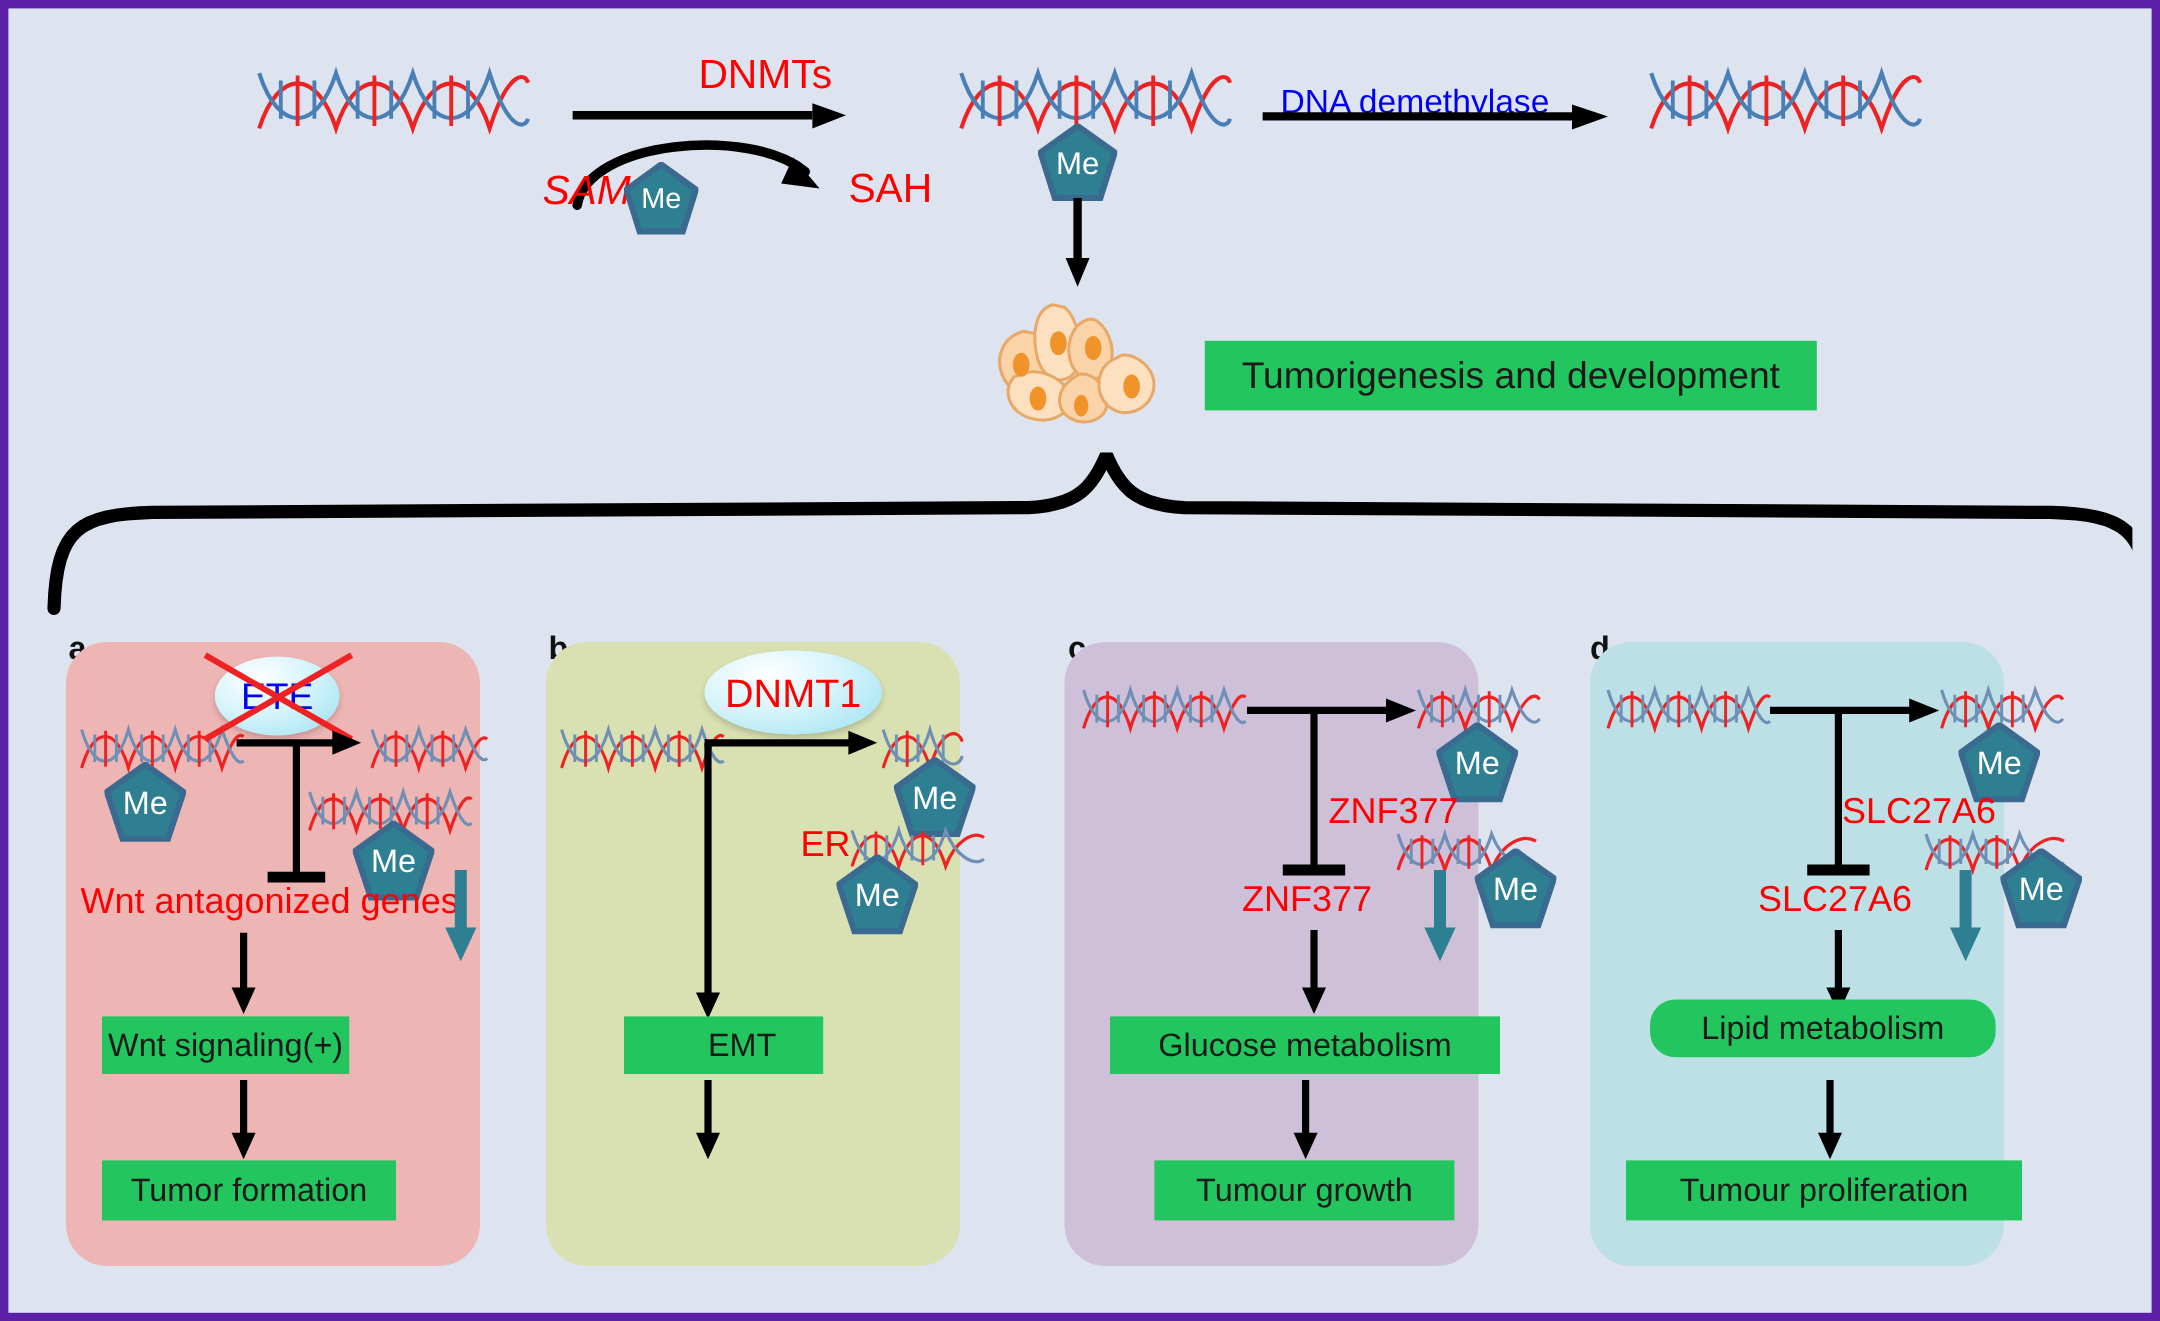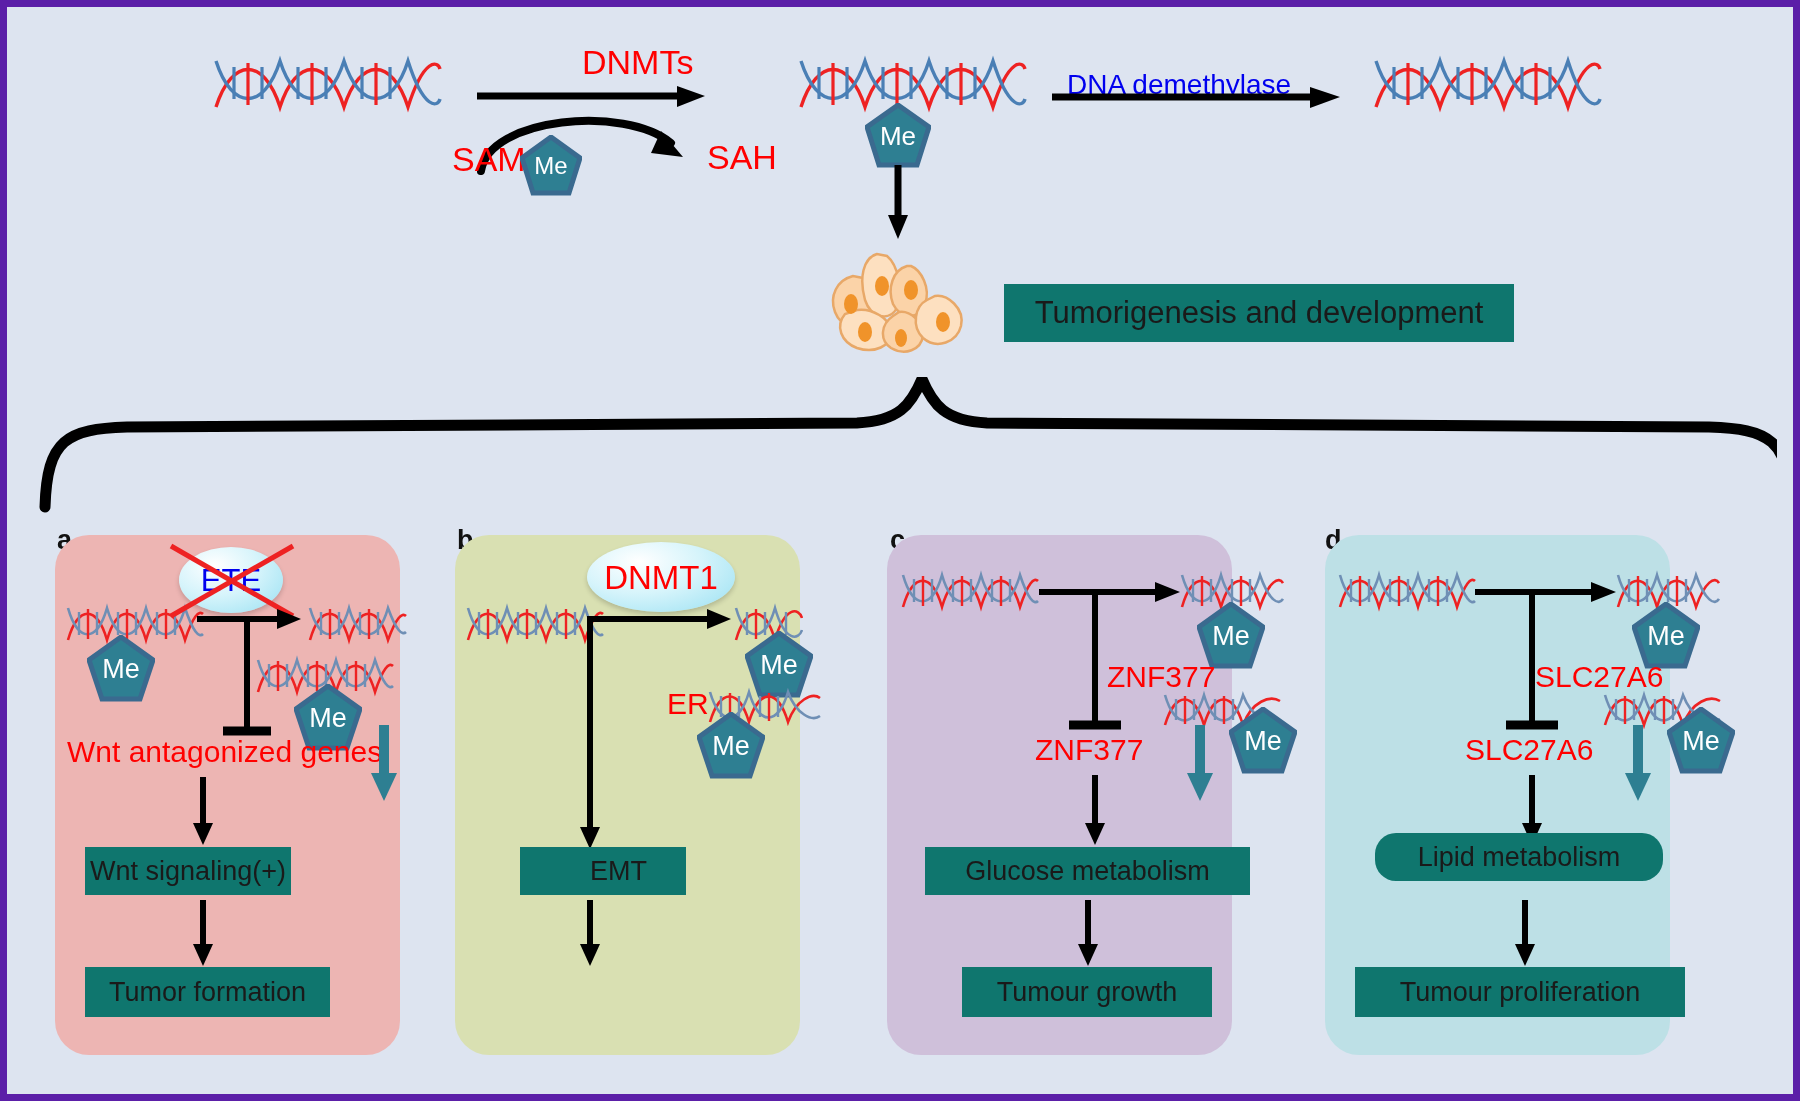--- a/index.html
+++ b/index.html
@@ -49,21 +49,21 @@
     position: absolute;
     white-space: nowrap;
     line-height: 1;
   }
   .lbl-red   { color: #ff0000; }
   .lbl-blue  { color: #0000ee; }
 
   
   .wbox {
     position: absolute;
-    background: #0f766e;
+    background: #22c55e;
     display: flex;
     align-items: center;
     justify-content: center;
     color: #1a1a1a;
     white-space: nowrap;
   }
 
   
   .panel {
     position: absolute;
@@ -140,21 +140,21 @@
       <polygon points="200,2 228,12 200,23" fill="#000"></polygon>
     </svg>
   </div>
 
   <div class="arrow-h" style="left:468px; top:92px;">
     <svg width="230" height="80" viewBox="0 0 230 80">
       <path d="M6,72 C14,18 150,6 196,44" stroke="#000" stroke-width="8" fill="none" stroke-linecap="round"></path>
       <polygon points="186,32 208,58 176,54" fill="#000"></polygon>
     </svg>
   </div>
-  <div class="lbl lbl-red" style="left:445px; top:135px; font-size:34px;">SAM</div>
+  <div class="lbl lbl-red" style="left:445px; top:135px; font-size:34px;font-style:italic;">SAM</div>
   <div class="lbl lbl-red" style="left:700px; top:133px; font-size:34px;">SAH</div>
 
   <div class="me" style="left:513px; top:128px; width:62px; height:62px;">
     <svg width="62" height="62" viewBox="0 0 62 62">
       <polygon points="31,2 60,23 49,58 13,58 2,23" fill="#2e7f92" stroke="#3a6a8f" stroke-width="5"></polygon>
     </svg>
     <span style="font-size:24px;">Me</span>
   </div>
 
   <div class="dna" style="left:790px; top:42px;">

